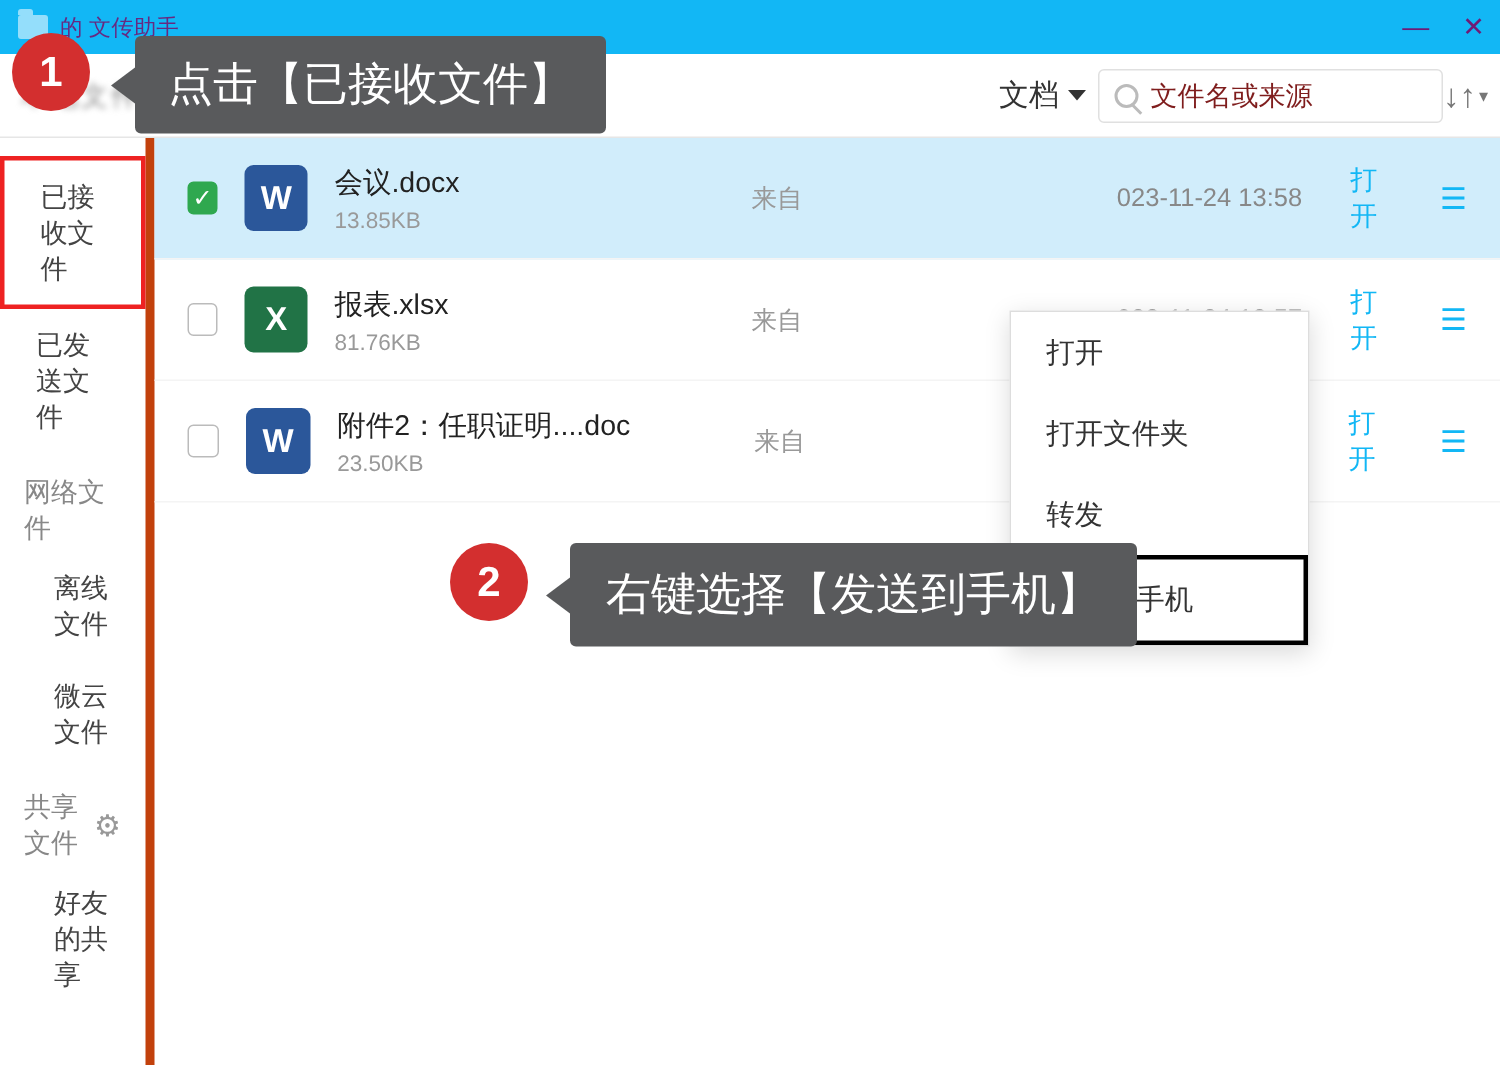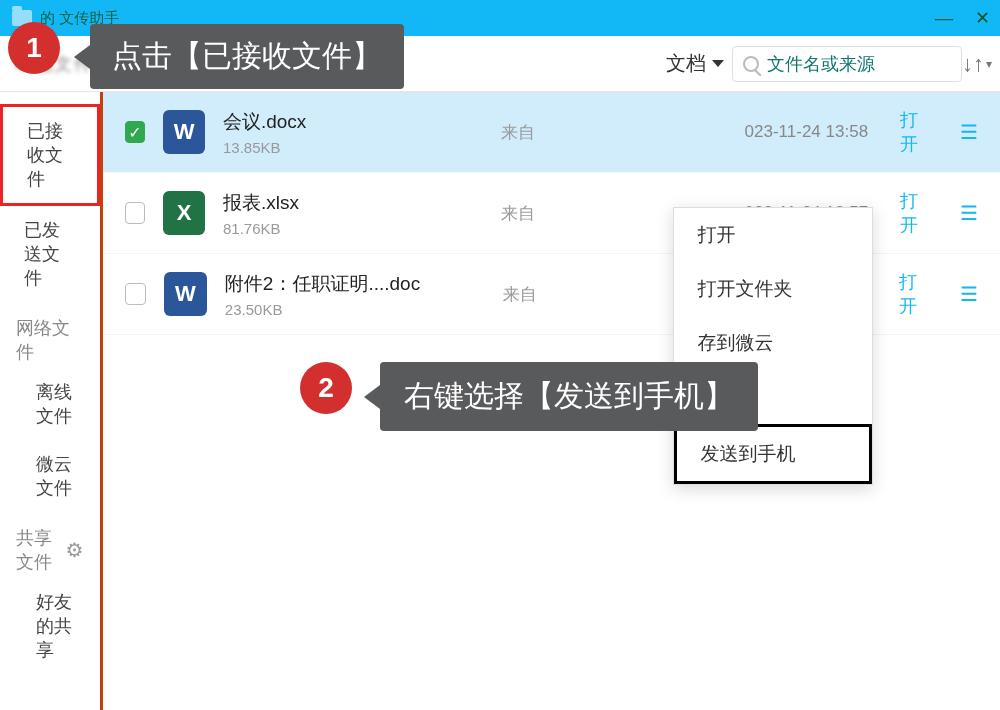--- a/index.html
+++ b/index.html
@@ -1,33 +1,33 @@
 <!DOCTYPE html>
 <html><head>
 <meta charset="utf-8">
 <style>
 * { margin: 0; padding: 0; box-sizing: border-box; font-family: "Microsoft YaHei", "PingFang SC", sans-serif; }
 body { width: 1000px; height: 710px; background: #f5f5f5; overflow: hidden; position: relative; }
 .window { width: 1000px; height: 710px; background: #fff; position: relative; }
-.titlebar { height: 36px; background: #12b7f5; display: flex; align-items: center; padding: 0 12px; color: #14532d; position: relative; }
+.titlebar { height: 36px; background: #12b7f5; display: flex; align-items: center; padding: 0 12px; color: #701a75; position: relative; }
 .titlebar .folder-ico { width: 20px; height: 16px; background: rgba(255,255,255,.55); border-radius: 2px; margin-right: 8px; position: relative; }
 .titlebar .folder-ico::before { content:""; position:absolute; top:-4px; left:0; width:10px; height:4px; background: rgba(255,255,255,.55); border-radius:2px 2px 0 0;}
 .titlebar .ttl { font-size: 15px; opacity: .9; }
 .titlebar .ctrls { position: absolute; right: 10px; top: 0; height: 36px; display: flex; align-items: center; gap: 22px; font-size: 18px; }
 .titlebar .ctrls span { cursor: pointer; }
 .toolbar { height: 56px; border-bottom: 1px solid #e6e6e6; display: flex; align-items: center; padding: 0 14px; position: relative; }
 .blur-breadcrumb { flex: 0 0 auto; color: #888; font-size: 18px; filter: blur(2px); letter-spacing: 2px; white-space: nowrap; }
 .dd { display: flex; align-items: center; gap: 6px; color: #333; font-size: 20px; padding: 4px 8px; border-radius: 4px; cursor: pointer;}
 .dd .caret { width: 0; height: 0; border-left: 6px solid transparent; border-right: 6px solid transparent; border-top: 7px solid #333; }
-.searchbox { flex: 1; max-width: 230px; height: 36px; border: 1px solid #e0e0e0; border-radius: 4px; display: flex; align-items: center; padding: 0 10px; gap: 8px; color: #0f766e; font-size: 18px; }
+.searchbox { flex: 1; max-width: 230px; height: 36px; border: 1px solid #e0e0e0; border-radius: 4px; display: flex; align-items: center; padding: 0 10px; gap: 8px; color: #7f1d1d; font-size: 18px; }
 .searchbox .mag { width: 16px; height: 16px; border: 2px solid #bbb; border-radius: 50%; position: relative; }
 .searchbox .mag::after { content: ""; position: absolute; width: 2px; height: 8px; background:#bbb; transform: rotate(-45deg); bottom: -7px; right: -2px; }
 .sort-ico { width: 24px; font-size: 22px; color: #777; cursor: pointer; display: flex; align-items: center; gap:2px;}
 .body { display: flex; height: calc(100% - 92px); }
-.sidebar { width: 180px; border-right: 3px solid #c2410c; padding-top: 12px; }
+.sidebar { width: 180px; border-right: 6px solid #c2410c; padding-top: 12px; }
 .side-item { padding: 12px 24px; font-size: 18px; color: #444; cursor: pointer; }
 .side-item.sub { padding-left: 36px; font-size: 18px; }
 .side-item.hl { border: 3px solid #e22; }
 .side-group { padding: 14px 16px 4px; font-size: 18px; color: #888; display: flex; align-items: center; justify-content: space-between;}
 .side-group .gear { color:#999; font-size:20px;}
 .main { flex: 1; position: relative; }
 .row { display: flex; align-items: center; padding: 16px 22px; gap: 18px; border-bottom: 1px solid #f4f4f4; position: relative; }
 .row.sel { background: #d1edfb; }
 .cb { width: 22px; height: 22px; border: 1px solid #bbb; border-radius: 4px; display:flex; align-items:center; justify-content:center;}
 .cb.checked { background: #2fa84f; border-color:#2fa84f; color:#fff; font-size:16px; }
@@ -141,21 +141,20 @@
         <div class="from">来自</div>
         <div class="blurblock"></div>
         <div class="fdate">23-11-08 10:27</div>
         <span class="open">打开</span>
         <span class="more">☰</span>
       </div>
 
       <div class="ctxmenu">
         <div class="mi">打开</div>
         <div class="mi">打开文件夹</div>
-        <div class="mi">存到微云</div>
         <div class="mi">转发</div>
         <div class="mi hl">发送到手机</div>
       </div>
     </div>
   </div>
 
   <div class="badge1">1</div>
   <div class="annot1">点击【已接收文件】</div>
   <div class="badge2">2</div>
   <div class="annot2">右键选择【发送到手机】</div>

